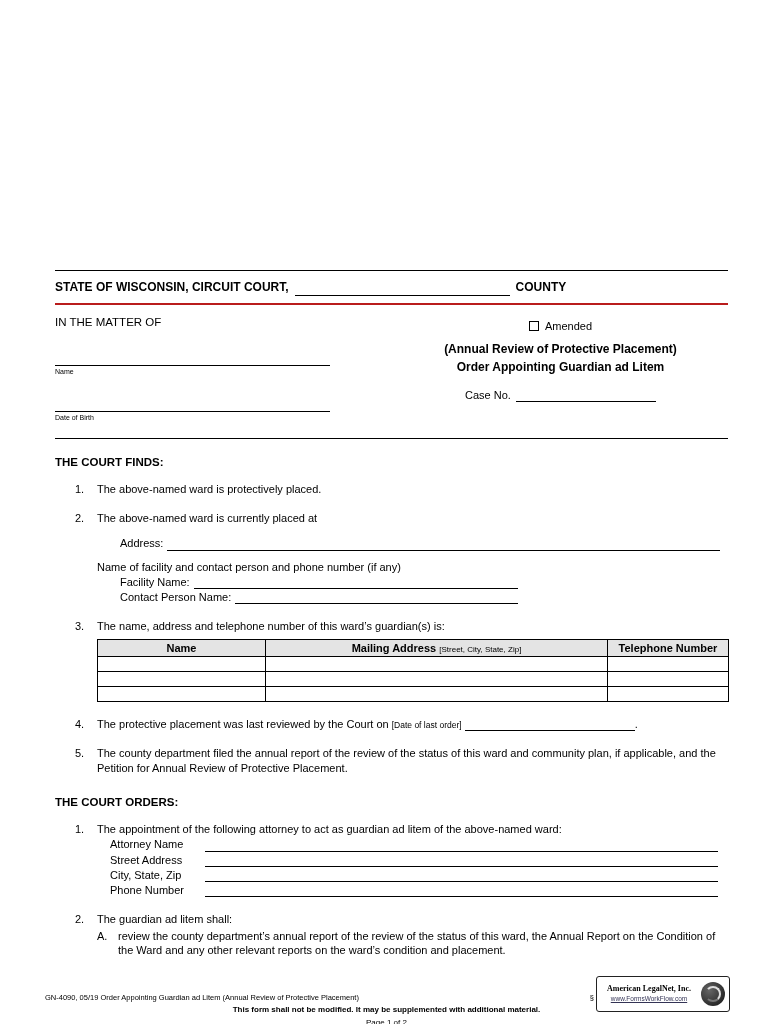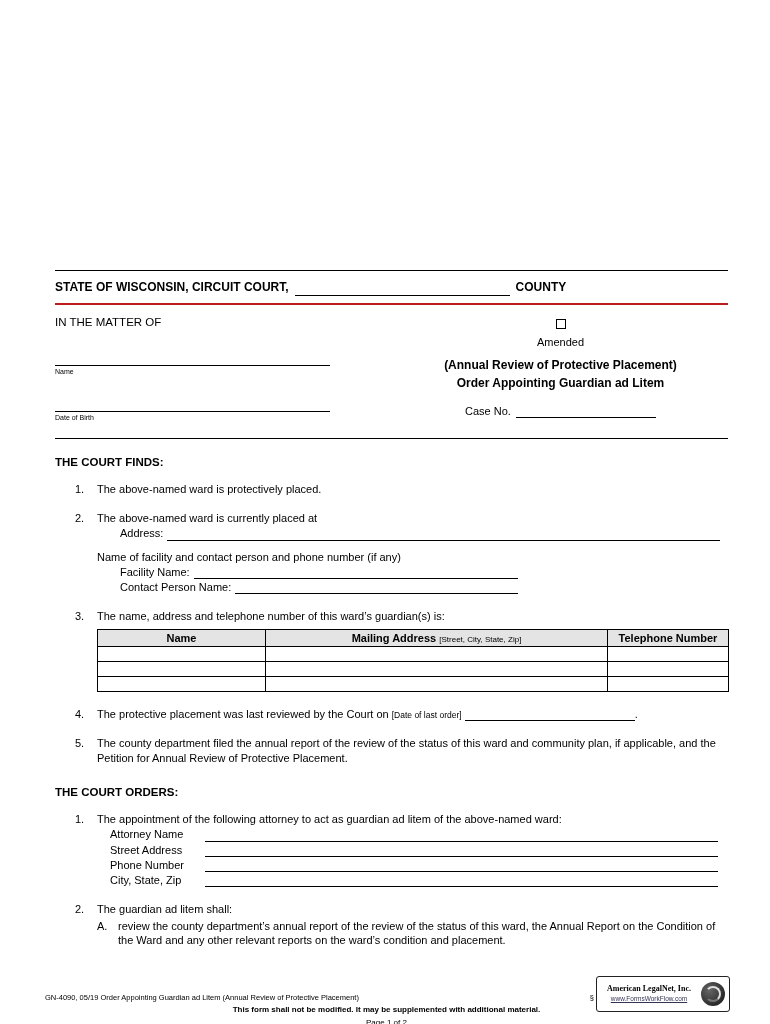--- a/index.html
+++ b/index.html
@@ -15,35 +15,35 @@
   .court-line { margin-top:9px; font-size:12px; font-weight:bold; padding-bottom:7px; border-bottom:2px solid #b91c1c; white-space:nowrap; }
   .blank { display:inline-block; border-bottom:1px solid #000; height:12px; vertical-align:bottom; }
   .county-blank { width:215px; margin:0 6px; }
   .caption-grid { display:flex; margin-top:10px; }
   .cap-left { width:300px; flex:none; }
   .cap-right { flex:1; margin-left:38px; text-align:center; }
   .matter { font-size:11.5px; }
   .field-block { margin-top:23px; width:275px; }
   .field-block .blank-line { border-bottom:1px solid #000; height:13px; }
   .field-label { font-size:7px; margin-top:1px; }
-  .amended-row { display:flex; align-items:center; justify-content:center; gap:6px; margin-top:4px;flex-direction:column; }
+  .amended-row { display:flex; align-items:center; justify-content:center; gap:6px; margin-top:4px; }
   .checkbox { width:10px; height:10px; border:1px solid #000; display:inline-block; background:#fff; flex:none; }
   .form-title { font-size:12px; font-weight:bold; margin-top:7px; line-height:1.5; }
   .case-row { margin-top:12px; }
   .case-blank { width:140px; margin-left:5px; }
   .mid-rule { border-top:1px solid #000; margin-top:16px; }
   .section-heading { font-weight:bold; font-size:11.5px; margin-top:16px; }
   .mt-lg { margin-top:20px; }
   .item { display:flex; margin-top:12px; margin-left:20px; }
   .item.mt { margin-top:15px; }
   .num { flex:none; width:22px; }
   .itext { flex:1; }
   .label-line { display:flex; align-items:flex-end; }
   .ll-fill { flex:1; border-bottom:1px solid #000; height:12px; }
-  .addr-row { margin-left:23px; margin-top:1px; padding-right:8px;align-items:flex-end; }
+  .addr-row { margin-left:23px; margin-top:11px; padding-right:8px;align-items:flex-end; }
   .addr-label { flex:none; margin-right:4px; }
   .fac-intro { margin-top:9px; }
   .fac-row { margin-left:23px; width:398px; margin-top:1px; }
   .gtable { border-collapse:collapse; margin-top:5px; width:100%; table-layout:fixed; }
   .gtable th, .gtable td { border:1px solid #000; }
   .gtable th { background:#e4e4e4; font-size:11px; padding:1px 2px; font-weight:bold; }
   .gtable .note { font-weight:normal; font-size:8px; }
   .gtable td { height:15px; }
   .col-name { width:168px; } .col-addr { width:342px; } .col-tel { width:121px; }
   .inline-blank { display:inline-block; border-bottom:1px solid #000; width:170px; height:11px; vertical-align:bottom; }
@@ -187,25 +187,25 @@
       <div>The appointment of the following attorney to act as guardian ad litem of the above-named ward:</div>
       <div class="label-line att-row">
         <span class="att-label">Attorney Name</span>
         <span class="ll-fill"></span>
       </div>
       <div class="label-line att-row">
         <span class="att-label">Street Address</span>
         <span class="ll-fill"></span>
       </div>
       <div class="label-line att-row">
+        <span class="att-label">City, State, Zip</span>
+        <span class="ll-fill"></span>
+      </div>
+      <div class="label-line att-row">
         <span class="att-label">Phone Number</span>
-        <span class="ll-fill"></span>
-      </div>
-      <div class="label-line att-row">
-        <span class="att-label">City, State, Zip</span>
         <span class="ll-fill"></span>
       </div>
     </div>
   </div>
 
   <div class="item mt">
     <span class="num">2.</span>
     <div class="itext">
       <div>The guardian ad litem shall:</div>
       <div class="sub-item">

